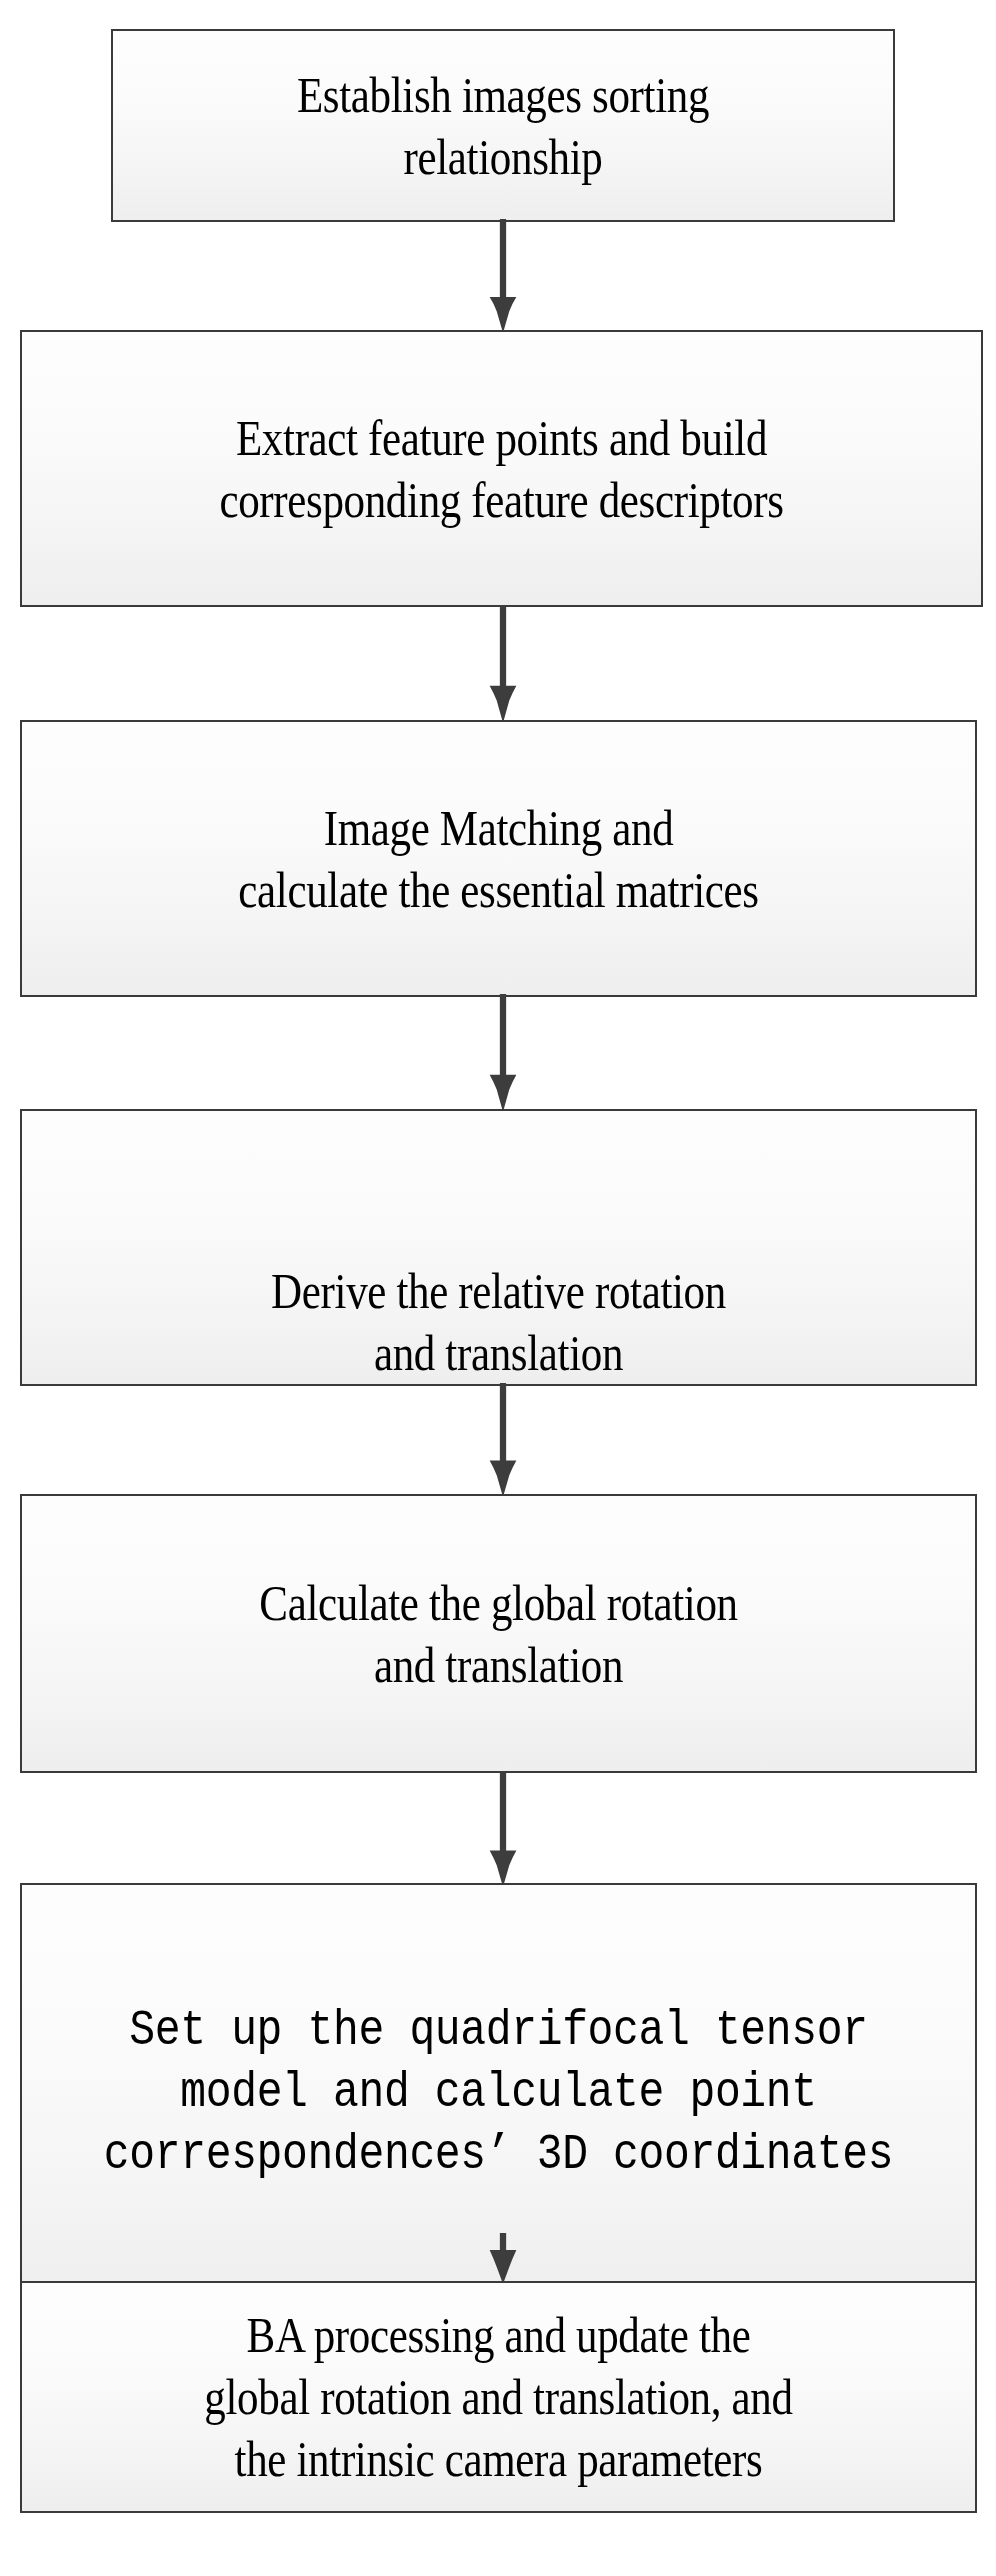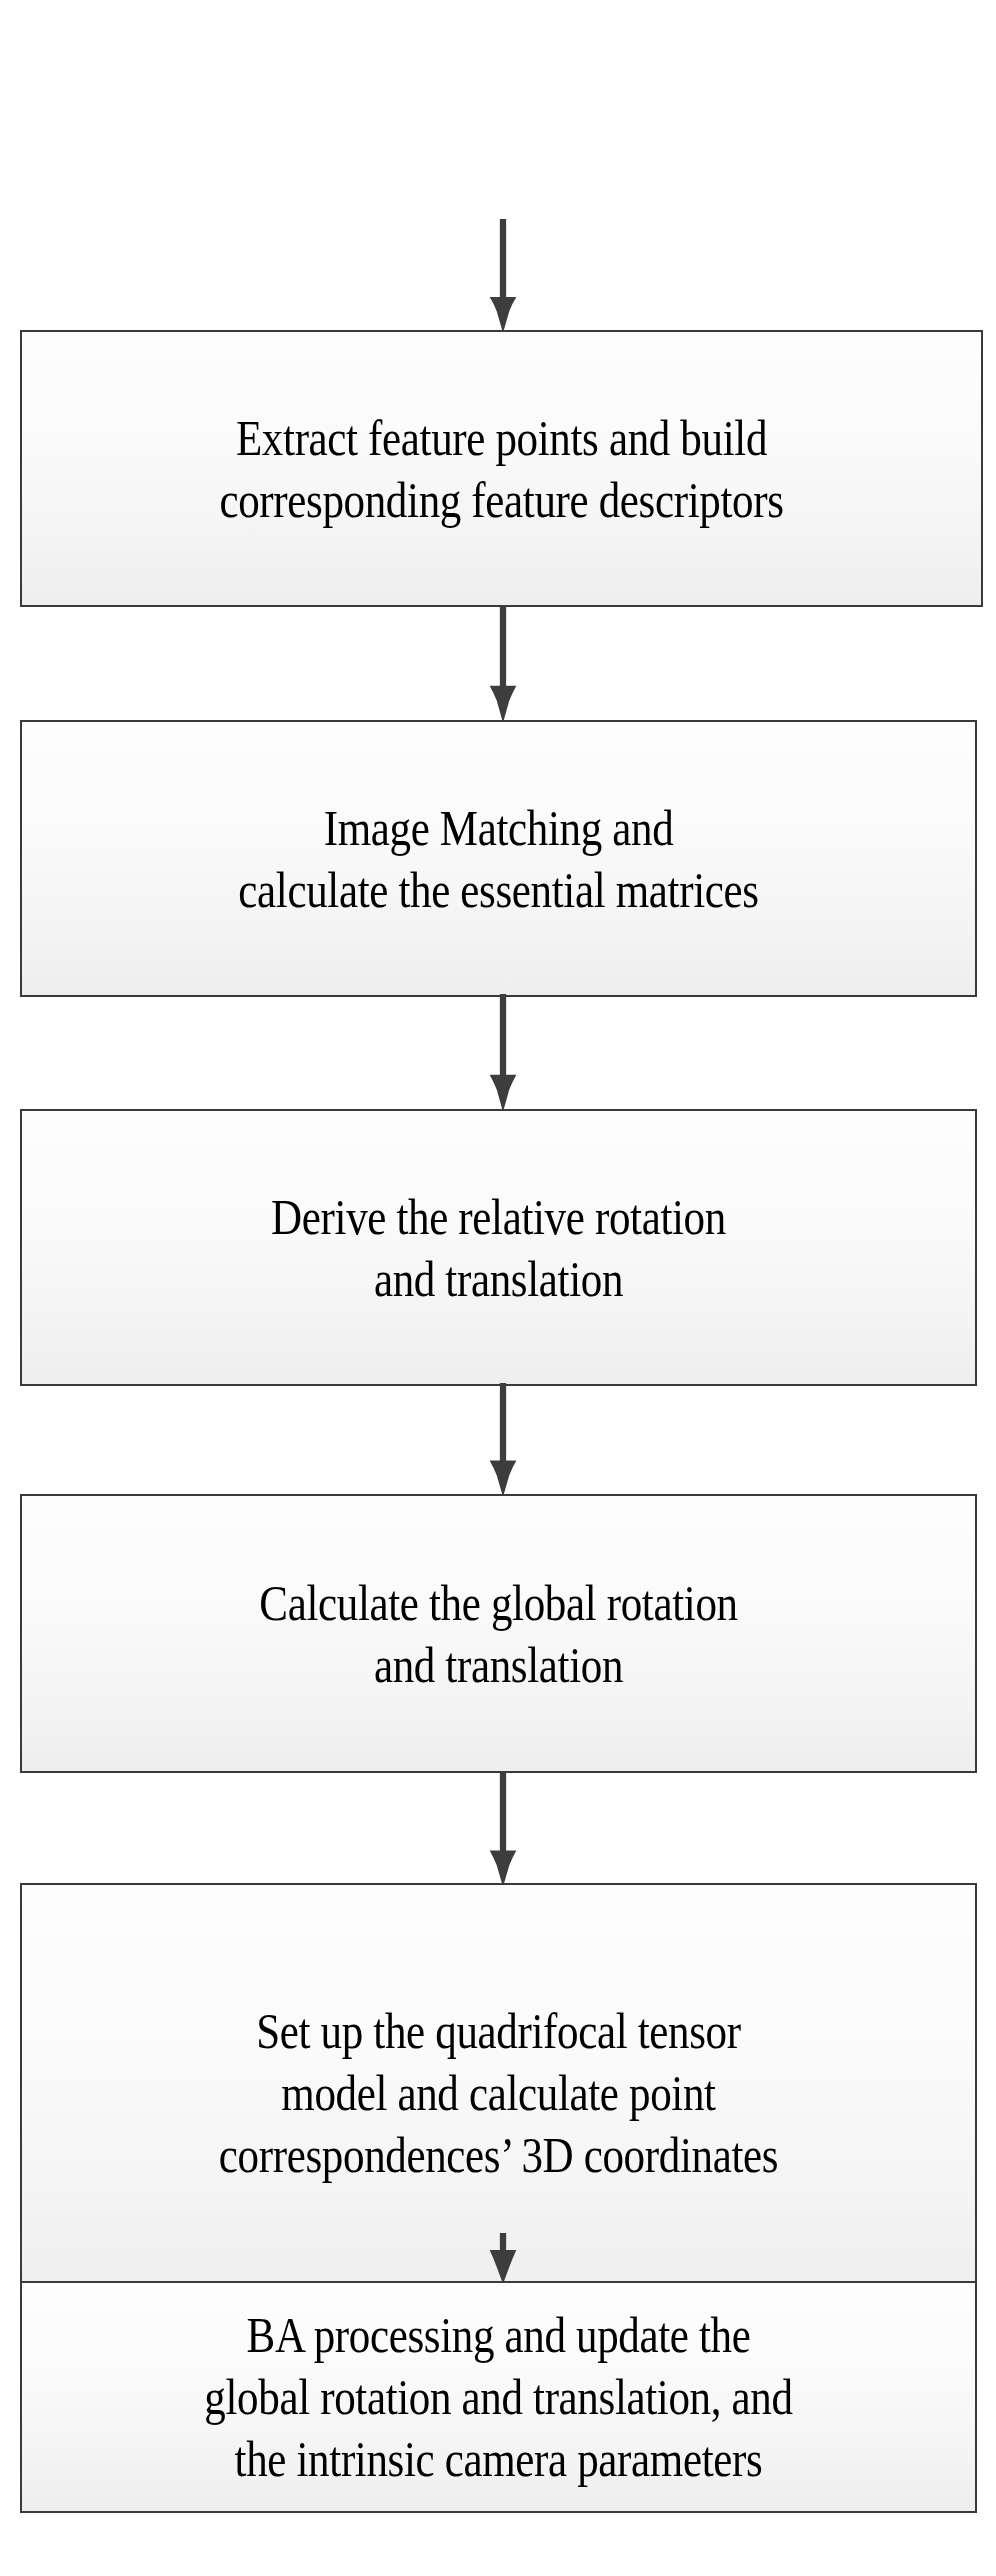--- a/index.html
+++ b/index.html
@@ -60,23 +60,23 @@
     letter-spacing: -0.4px;
     transform: scaleX(0.86);
     transform-origin: center center;
     white-space: pre-line;
   }
 
   
   #node-1 { left: 111px; top: 29px;   width: 784px; height: 193px; }
   #node-2 { left: 20px;  top: 330px;  width: 963px; height: 277px; }
   #node-3 { left: 20px;  top: 720px;  width: 957px; height: 277px; }
-  #node-4 { left: 20px;  top: 1109px; width: 957px; height: 277px; }
+  #node-4 { left: 20px;  top: 1109px; width: 957px; height: 277px; align-items: flex-end; }
   #node-5 { left: 20px;  top: 1494px; width: 957px; height: 279px; text-align: center; }
-  #node-6 { left: 20px;  top: 1883px; width: 957px; height: 419px; }
+  #node-6 { left: 20px;  top: 1883px; width: 957px; height: 419px; font-family: Liberation Mono, monospace; }
   #node-7 { left: 20px;  top: 2281px; width: 957px; height: 232px; }
 
   
   .arrow {
     position: absolute;
     width: 44px;
     pointer-events: none;
   }
   .arrow svg { display: block; width: 100%; height: 100%; }
 
@@ -85,20 +85,24 @@
   #arrow-3 { left: 481px; top: 994px; height: 118px; }
   #arrow-4 { left: 481px; top: 1383px; height: 114px; }
   #arrow-5 { left: 481px; top: 1771px; height: 116px; }
   #arrow-6 { left: 481px; top: 2233px; height: 51px; }
 </style>
 </head>
 <body>
 
 <div id="flow">
 
+  <div class="node" id="node-1">
+    <span class="node-label">Establish images sorting
+relationship</span>
+  </div>
 
   <div class="arrow" id="arrow-1">
     <svg viewBox="0 0 56 146" preserveAspectRatio="none" aria-hidden="true">
       <path d="M24 0 L32 0 L32 100 L45 100 Q40 108 36 118 L28 146 L20 118 Q16 108 11 100 L24 100 Z" fill="#3d3d3d"></path>
     </svg>
   </div>
 
   <div class="node" id="node-2">
     <span class="node-label">Extract feature points and build
 corresponding feature descriptors</span>

